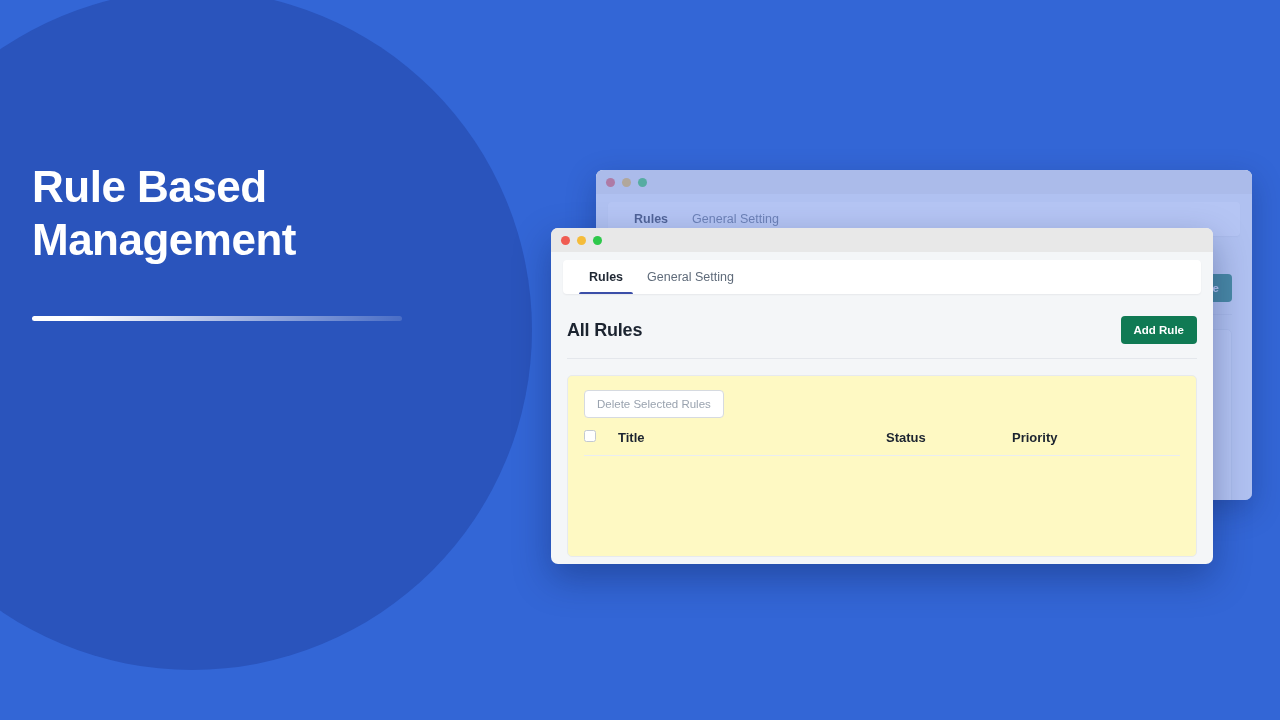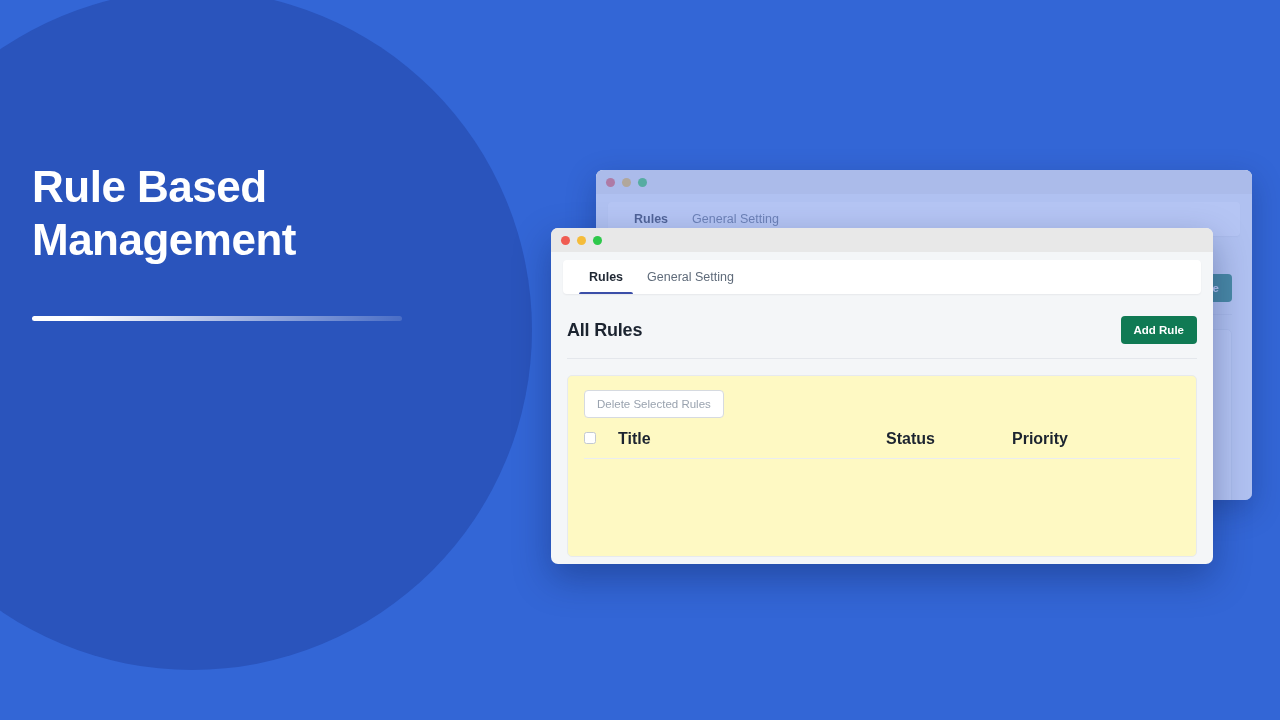--- a/index.html
+++ b/index.html
@@ -216,21 +216,21 @@
   }
 
   table.rules {
     width: 100%;
     border-collapse: collapse;
     margin-top: 12px;
   }
 
   table.rules th {
     text-align: left;
-    font-size: 16px;
+    font-size: 13px;
     font-weight: 700;
     color: #1c2430;
     padding: 0 0 10px 0;
     border-bottom: 1px solid #eaedf1;
   }
   table.rules td {
     padding: 13px 0;
     border-bottom: 1px solid #eff1f4;
     vertical-align: middle;
   }

